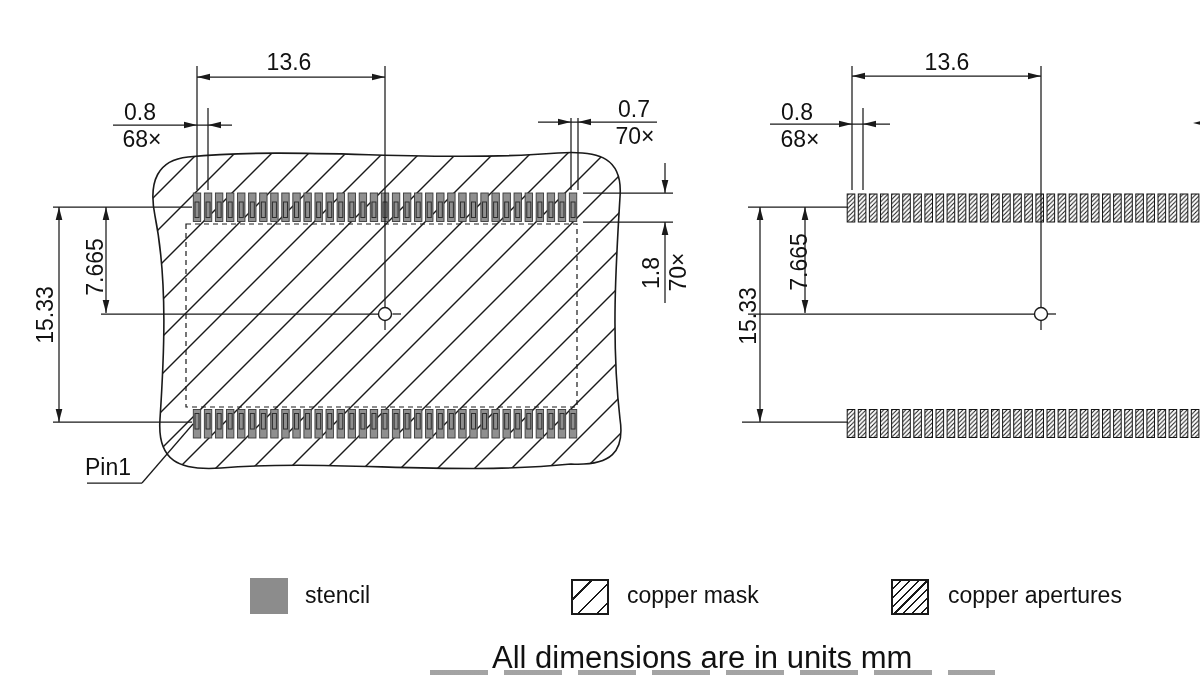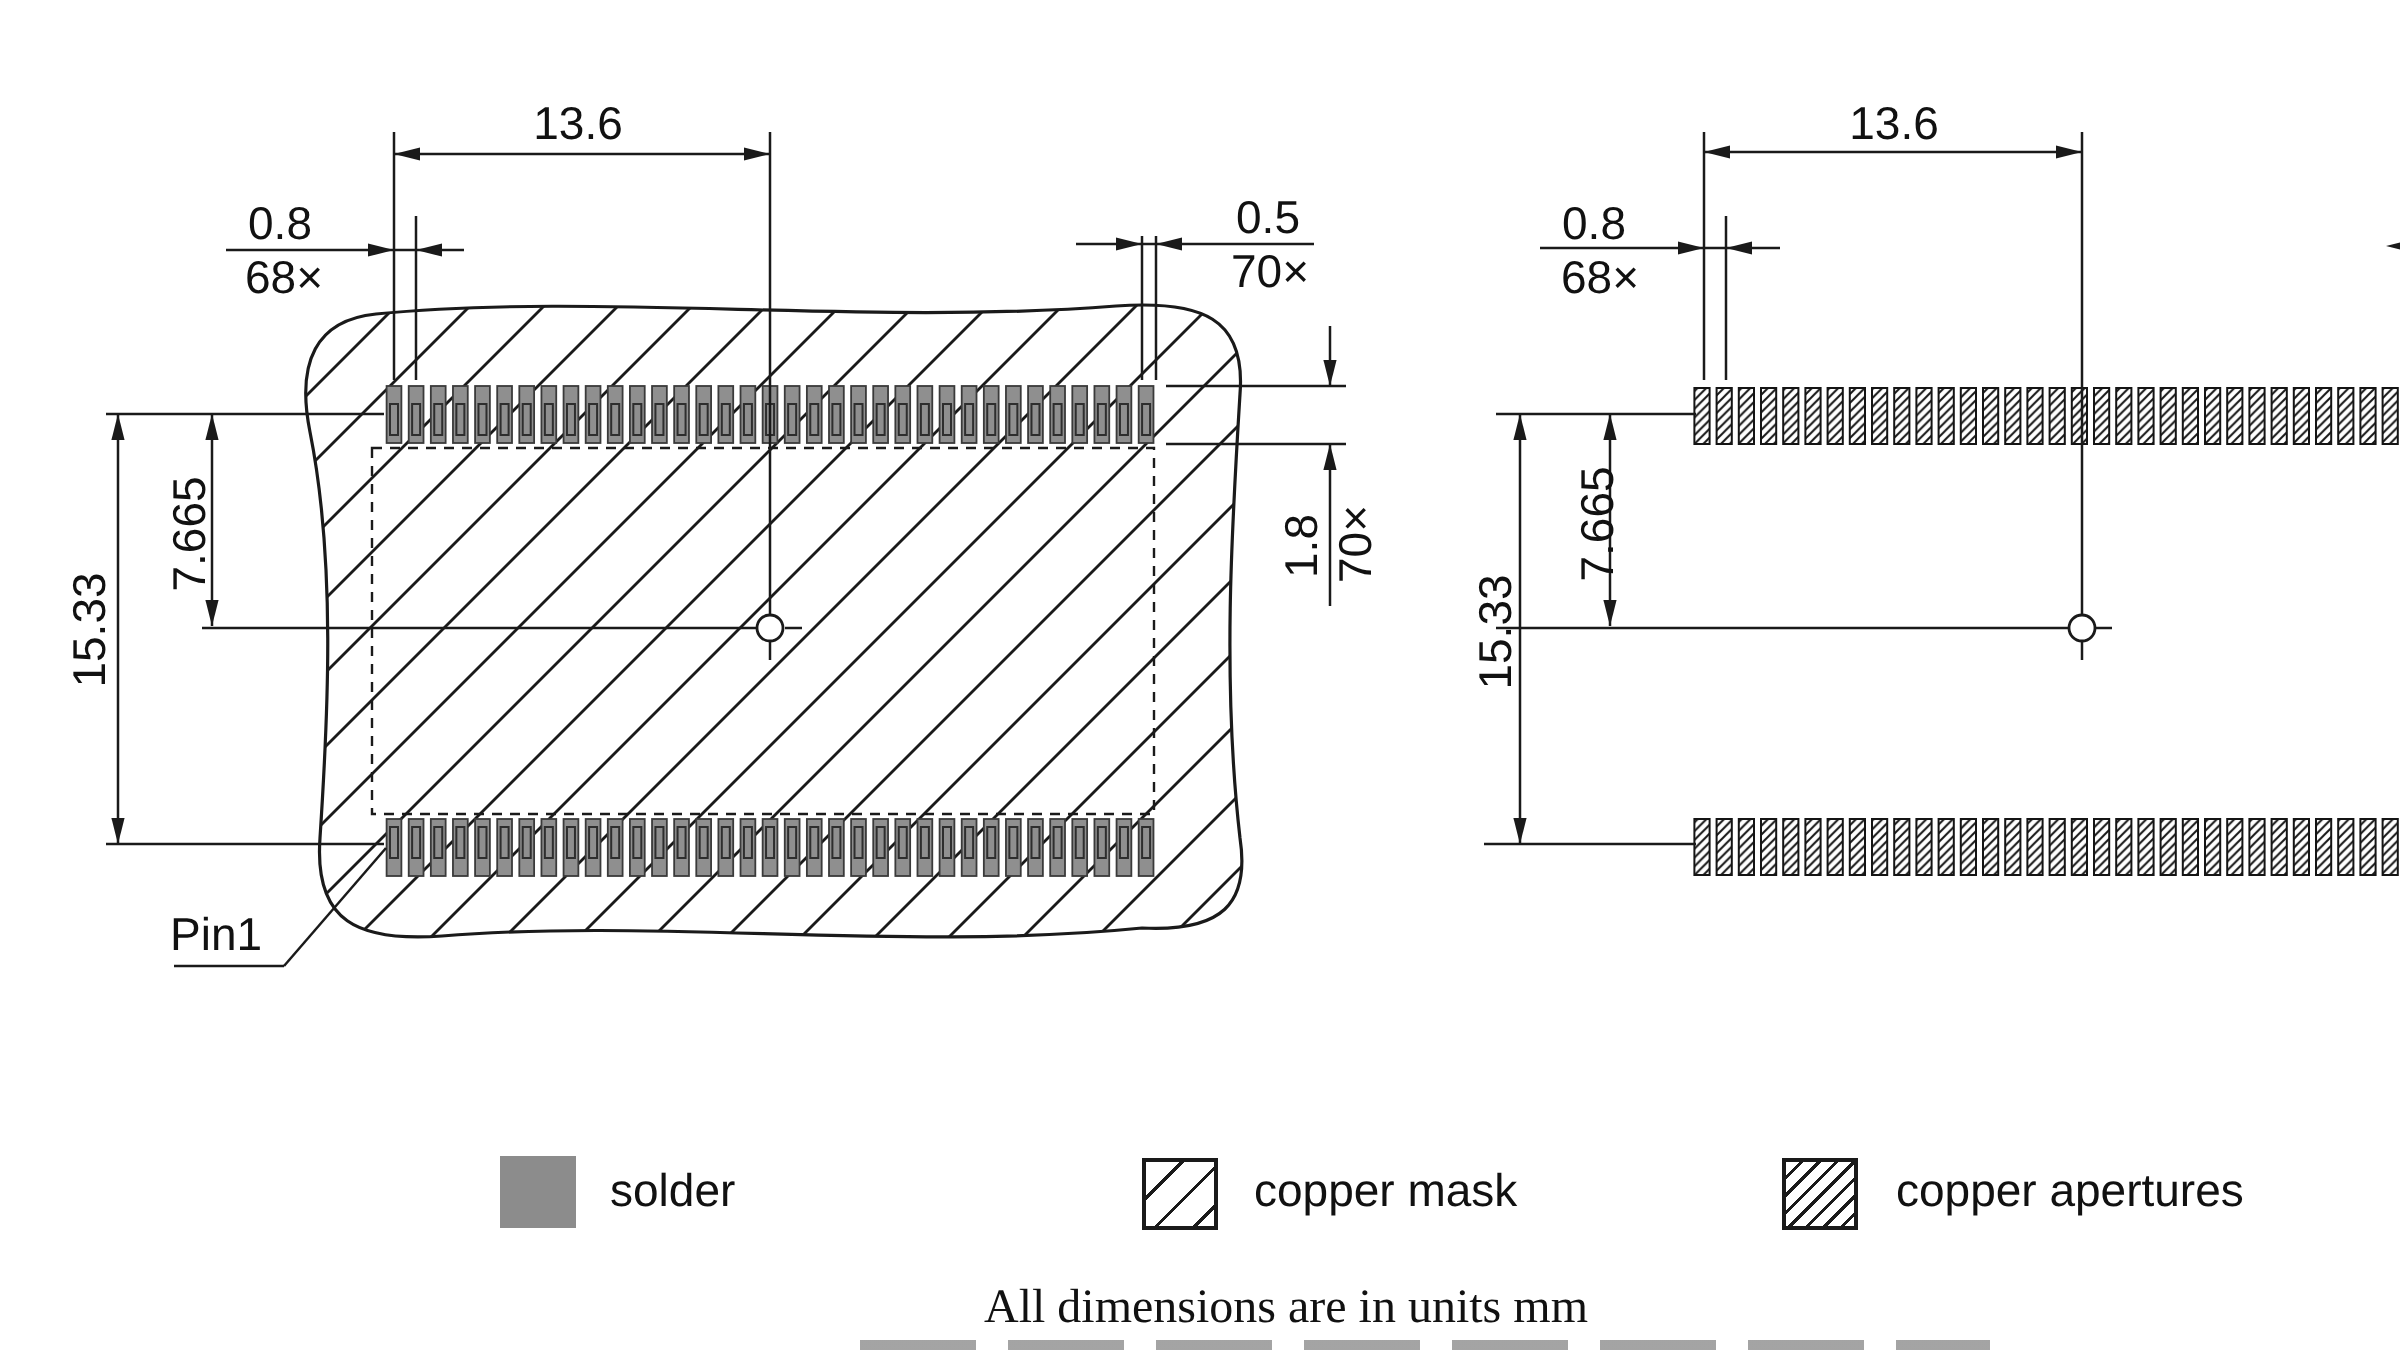--- a/index.html
+++ b/index.html
@@ -14,21 +14,21 @@
   .legend-swatch{position:absolute;width:38px;height:36px;box-sizing:border-box;}
   .sw-copper{background:#8c8c8c;}
   .sw-mask{
     border:2px solid #1a1a1a;background-color:#fff;
     background-image:repeating-linear-gradient(135deg, transparent 0 12px, #1a1a1a 12px 13.6px);
   }
   .sw-stencil{
     border:2px solid #1a1a1a;background-color:#fff;
     background-image:repeating-linear-gradient(135deg, #fff 0 4.6px, #1a1a1a 4.6px 6.2px);
   }
-  .note{position:absolute;font-size:24px;line-height:1.1;color:#111;font-family:Liberation Serif, serif;}
+  .note{position:absolute;font-size:31px;line-height:1.1;color:#111;}
   .clipped-line{
     position:absolute;left:430px;top:670px;width:565px;height:5px;opacity:.8;
     background:repeating-linear-gradient(90deg,#8d8d8d 0 58px, transparent 58px 74px);
   }
 </style>
 </head>
 <body>
 
 <div class="canvas">
 
@@ -336,36 +336,36 @@
         <polygon points="760,207 756.7,220 763.3,220" fill="#1a1a1a"></polygon>
         <polygon points="760,422 756.7,409 763.3,409" fill="#1a1a1a"></polygon>
         <polygon points="1193,123 1206,119.7 1206,126.3" fill="#1a1a1a"></polygon>
         <circle cx="1041" cy="314" r="6.5" fill="none" stroke="#1a1a1a" stroke-width="1.4"></circle>
       </g>
   </svg>
 
   <div class="lbl ctr" style="left:289px;top:62px">13.6</div>
   <div class="lbl ctr" style="left:140px;top:112px">0.8</div>
   <div class="lbl ctr" style="left:142px;top:139px">68×</div>
-  <div class="lbl ctr" style="left:634px;top:109px">0.5</div>
+  <div class="lbl ctr" style="left:634px;top:109px">0.7</div>
   <div class="lbl ctr" style="left:635px;top:136px">70×</div>
   <div class="lbl rot" style="left:651px;top:273px">1.8</div>
   <div class="lbl rot" style="left:678px;top:272px">70×</div>
   <div class="lbl rot" style="left:95px;top:267px">7.665</div>
   <div class="lbl rot" style="left:45px;top:315px">15.33</div>
   <div class="lbl" style="left:85px;top:456px">Pin1</div>
 
   <div class="lbl ctr" style="left:947px;top:62px">13.6</div>
   <div class="lbl ctr" style="left:797px;top:112px">0.8</div>
   <div class="lbl ctr" style="left:800px;top:139px">68×</div>
   <div class="lbl rot" style="left:799px;top:262px">7.665</div>
   <div class="lbl rot" style="left:748px;top:316px">15.33</div>
 
   <div class="legend-swatch sw-copper" style="left:250px;top:578px"></div>
-  <div class="lbl" style="left:305px;top:584px">solder</div>
+  <div class="lbl" style="left:305px;top:584px">stencil</div>
   <div class="legend-swatch sw-mask" style="left:571px;top:579px"></div>
   <div class="lbl" style="left:627px;top:584px">copper mask</div>
   <div class="legend-swatch sw-stencil" style="left:891px;top:579px"></div>
   <div class="lbl" style="left:948px;top:584px">copper apertures</div>
 
   <div class="note" style="left:492px;top:641px">All dimensions are in units mm</div>
   <div class="clipped-line"></div>
 
 </div>
 

